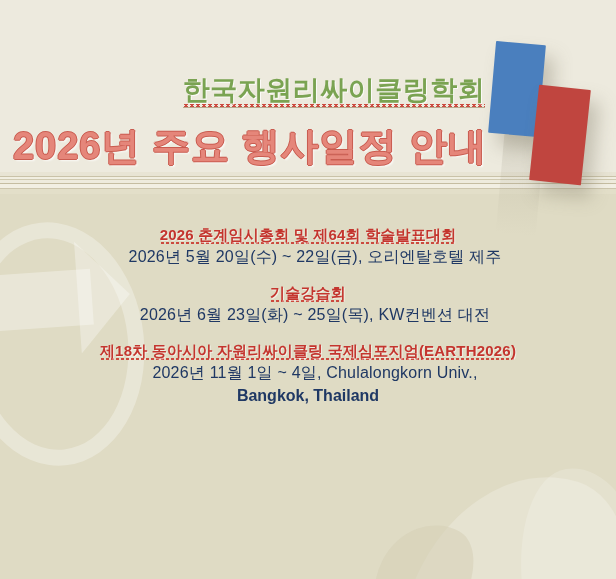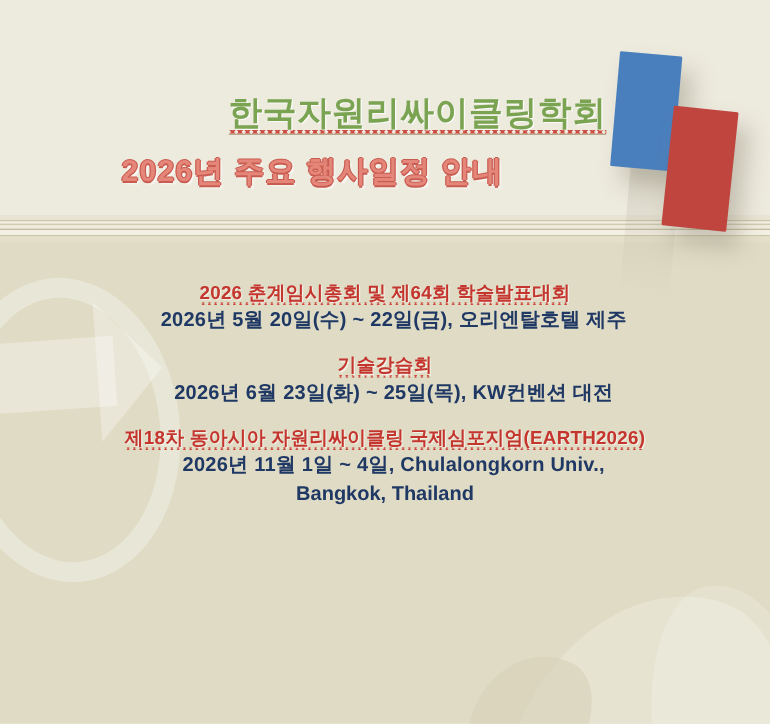--- a/index.html
+++ b/index.html
@@ -152,21 +152,21 @@
       linear-gradient(45deg, transparent 40%, #cc4a3f 40%, #cc4a3f 60%, transparent 60%),
       linear-gradient(-45deg, transparent 40%, #cc4a3f 40%, #cc4a3f 60%, transparent 60%);
     border-bottom: 1px solid #b8a98e;
   }
 
   .title-main {
     position: absolute;
     left: 0; top: 121px;
     width: 500px;
     text-align: center;
-    font-size: 24px;
+    font-size: 38px;
     font-weight: bold;
     color: #e5867a;
     letter-spacing: 1px;
     white-space: nowrap;
     text-shadow:
       1px 0 0 #c95c50, -1px 0 0 #c95c50,
       0 1px 0 #c95c50, 0 -1px 0 #c95c50,
       2px 2px 2px rgba(255,255,255,0.7);
   }
 
@@ -194,21 +194,21 @@
     padding-bottom: 1px;
     background-repeat: repeat-x;
     background-position: 0 100%;
     background-size: 5px 2px;
     background-image:
       linear-gradient(45deg, transparent 40%, #cc4a3f 40%, #cc4a3f 60%, transparent 60%),
       linear-gradient(-45deg, transparent 40%, #cc4a3f 40%, #cc4a3f 60%, transparent 60%);
   }
   .event-detail {
     font-size: 16px;
-    font-weight: bold;
+    font-weight: normal;
     color: #1f3864;
     line-height: 23px;
     letter-spacing: 0.2px;
     white-space: nowrap;
     padding-left: 14px;
   }
   .event-detail-2 {
     font-size: 16px;
     font-weight: bold;
     color: #1f3864;

